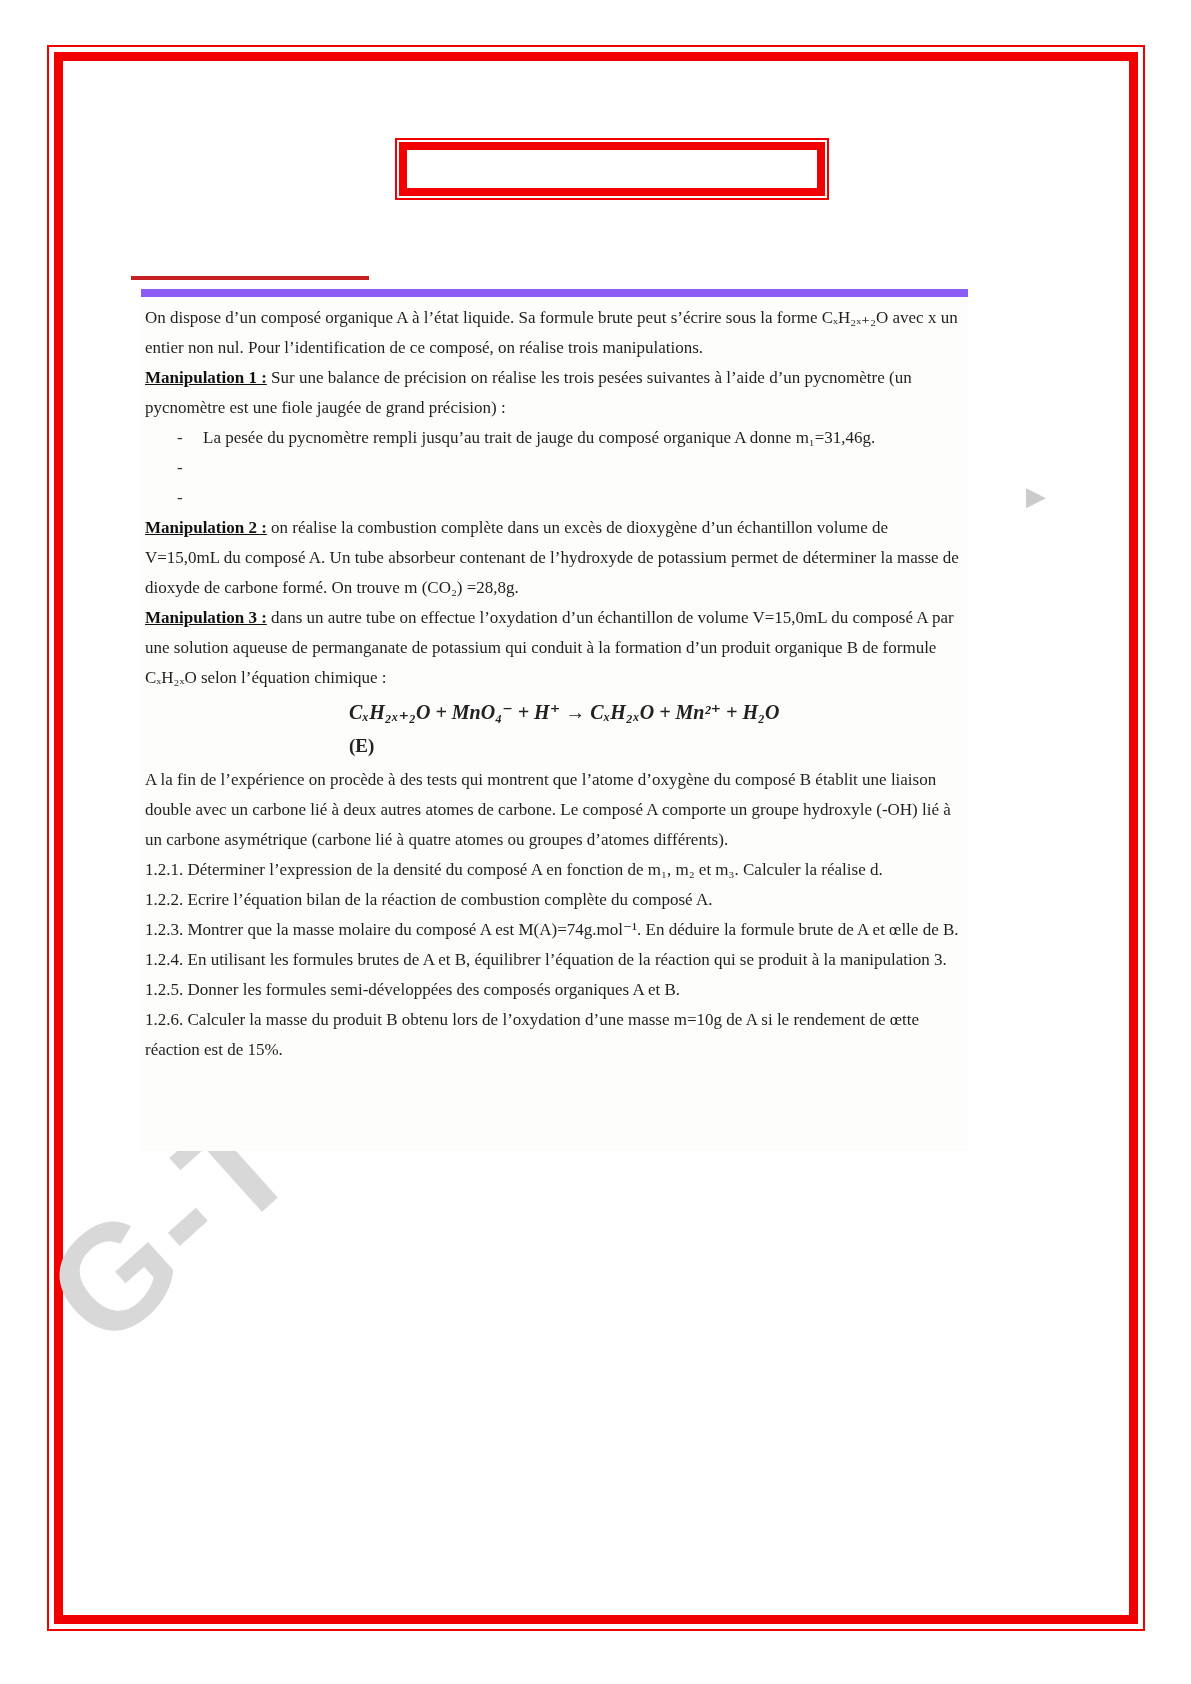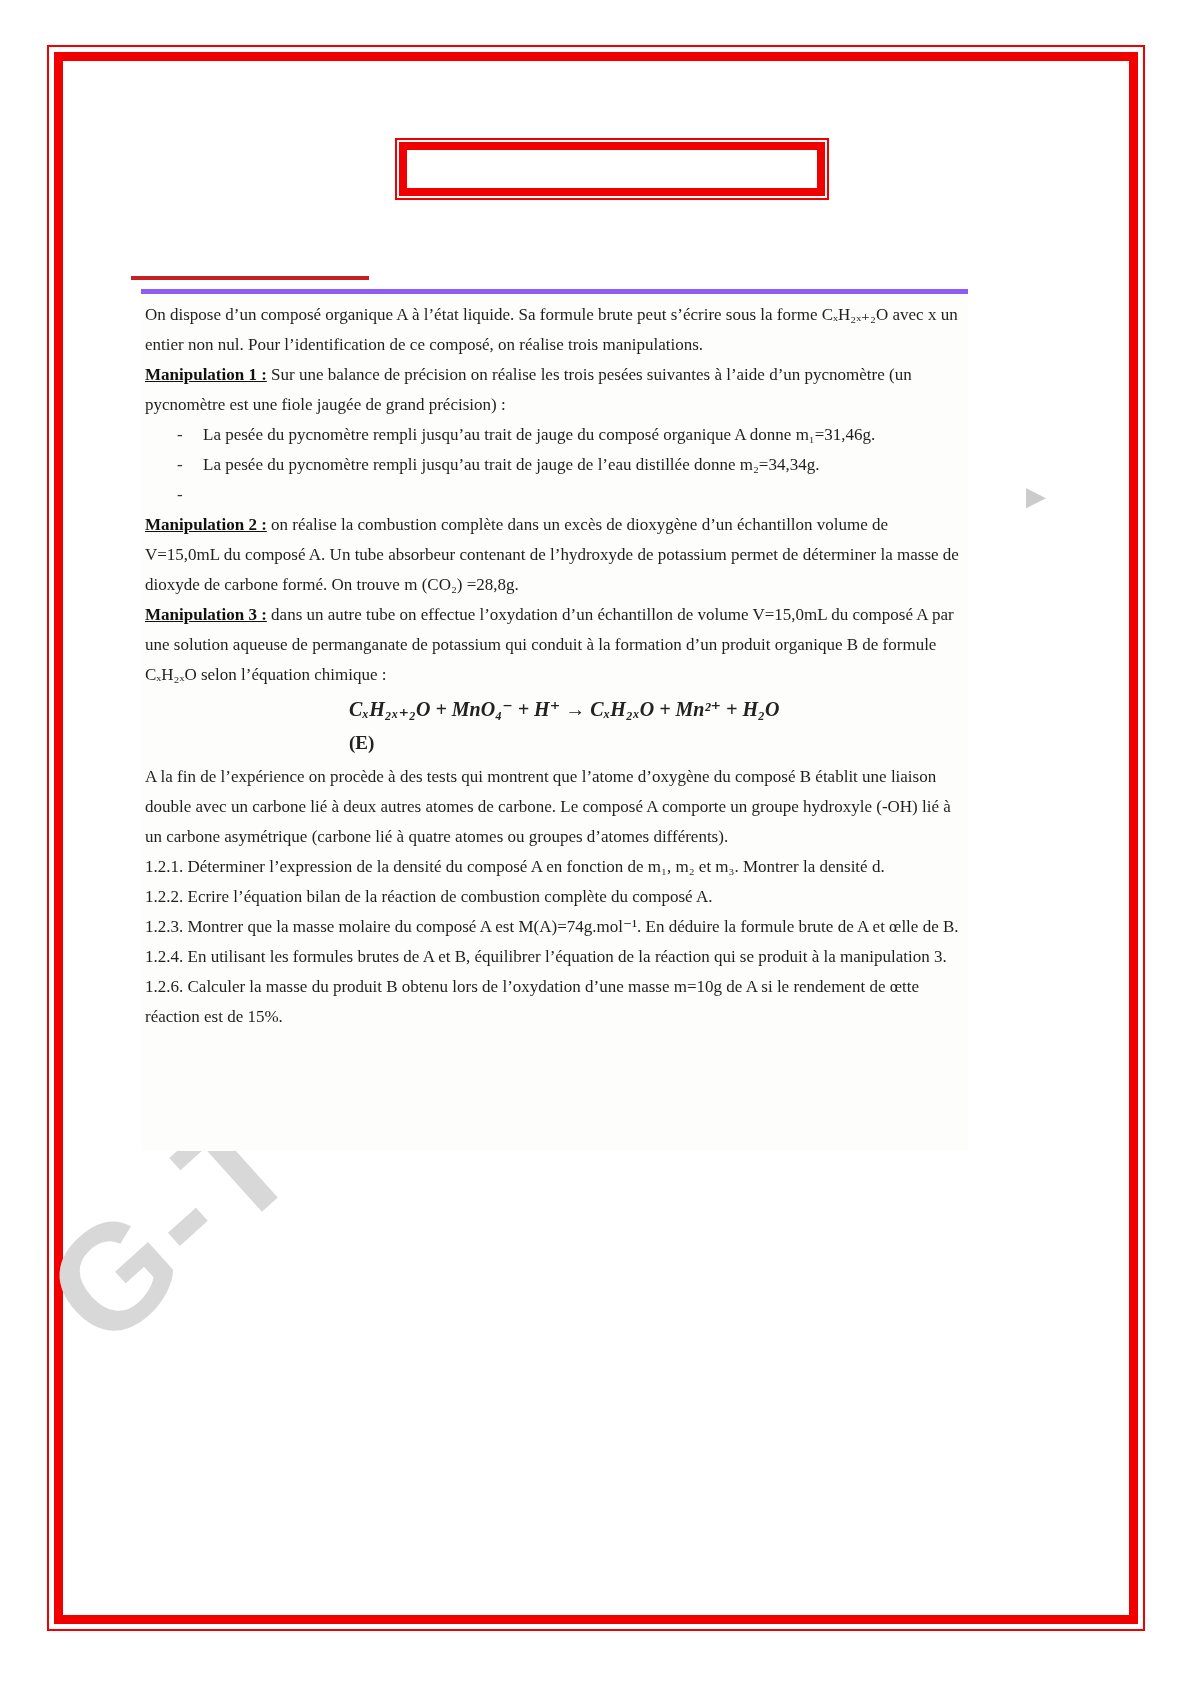--- a/index.html
+++ b/index.html
@@ -40,21 +40,21 @@
     position:absolute;left:128px;top:1208px;
     font-family:"Liberation Sans","DejaVu Sans",sans-serif;
     font-size:148px;font-weight:bold;color:#d8d8d8;
     transform:rotate(-42deg);transform-origin:0 100%;
     letter-spacing:6px;white-space:nowrap;
     z-index:1;user-select:none;
   }
   
   .content{
     position:absolute;left:141px;top:289px;width:827px;height:862px;
-    border-top:5px solid #8b5cf6;
+    border-top:8px solid #8b5cf6;
     background:#fdfdfc;
     padding:6px 2px 0 4px;
     font-size:17px;line-height:30px;
     z-index:2;
   }
   .para{margin:0;}
   .mlabel{
     font-weight:bold;text-decoration:underline;color:#111;margin-top:44px;
   }
   .bullet{display:flex;margin:0;}
@@ -99,40 +99,40 @@
     <p class="para">On dispose d’un composé organique A à l’état liquide. Sa formule brute peut s’écrire sous la forme CₓH₂ₓ₊₂O avec x un entier non nul. Pour l’identification de ce composé, on réalise trois manipulations.</p>
 
     <p class="para"><span class="mlabel">Manipulation 1 :</span><span> Sur une balance de précision on réalise les trois pesées suivantes à l’aide d’un pycnomètre (un pycnomètre est une fiole jaugée de grand précision) :</span></p>
 
     <div class="bullet">
       <span class="dash">-</span>
       <span>La pesée du pycnomètre rempli jusqu’au trait de jauge du composé organique A donne m₁=31,46g.</span>
     </div>
     <div class="bullet">
       <span class="dash">-</span>
-      <span>La pesée du pycnomètre rempli jusqu’au trait de jauge de l’eau distillée donne m₂=34,34g.</span>
     </div>
     <div class="bullet">
       <span class="dash">-</span>
     </div>
 
     <p class="para"><span class="mlabel">Manipulation 2 :</span><span> on réalise la combustion complète dans un excès de dioxygène d’un échantillon volume de V=15,0mL du composé A. Un tube absorbeur contenant de l’hydroxyde de potassium permet de déterminer la masse de dioxyde de carbone formé. On trouve m (CO₂) =28,8g.</span></p>
 
     <p class="para"><span class="mlabel">Manipulation 3 :</span><span> dans un autre tube on effectue l’oxydation d’un échantillon de volume V=15,0mL du composé A par une solution aqueuse de permanganate de potassium qui conduit à la formation d’un produit organique B de formule CₓH₂ₓO selon l’équation chimique :</span></p>
 
     <div class="equation">
       <span>CₓH₂ₓ₊₂O + MnO₄⁻ + H⁺  →  CₓH₂ₓO + Mn²⁺ + H₂O</span>
       <span class="eq-tag">(E)</span>
     </div>
 
     <p class="para">A la fin de l’expérience on procède à des tests qui montrent que l’atome d’oxygène du composé B établit une liaison double avec un carbone lié à deux autres atomes de carbone. Le composé A comporte un groupe hydroxyle (-OH) lié à un carbone asymétrique (carbone lié à quatre atomes ou groupes d’atomes différents).</p>
 
-    <p class="para">1.2.1. Déterminer l’expression de la densité du composé A en fonction de m₁, m₂ et m₃. Montrer la densité d.</p>
+    <p class="para">1.2.1. Déterminer l’expression de la densité du composé A en fonction de m₁, m₂ et m₃. Calculer la réalise d.</p>
     <p class="para">1.2.2. Ecrire l’équation bilan de la réaction de combustion complète du composé A.</p>
     <p class="para">1.2.3. Montrer que la masse molaire du composé A est M(A)=74g.mol⁻¹. En déduire la formule brute de A et œlle de B.</p>
     <p class="para">1.2.4. En utilisant les formules brutes de A et B, équilibrer l’équation de la réaction qui se produit à la manipulation 3.</p>
+    <p class="para">1.2.5. Donner les formules semi-développées des composés organiques A et B.</p>
     <p class="para">1.2.6. Calculer la masse du produit B obtenu lors de l’oxydation d’une masse m=10g de A si le rendement de œtte réaction est de 15%.</p>
 
   </div>
 
   <div class="chevron">▶</div>
 
 </div>
 
 </body></html>

